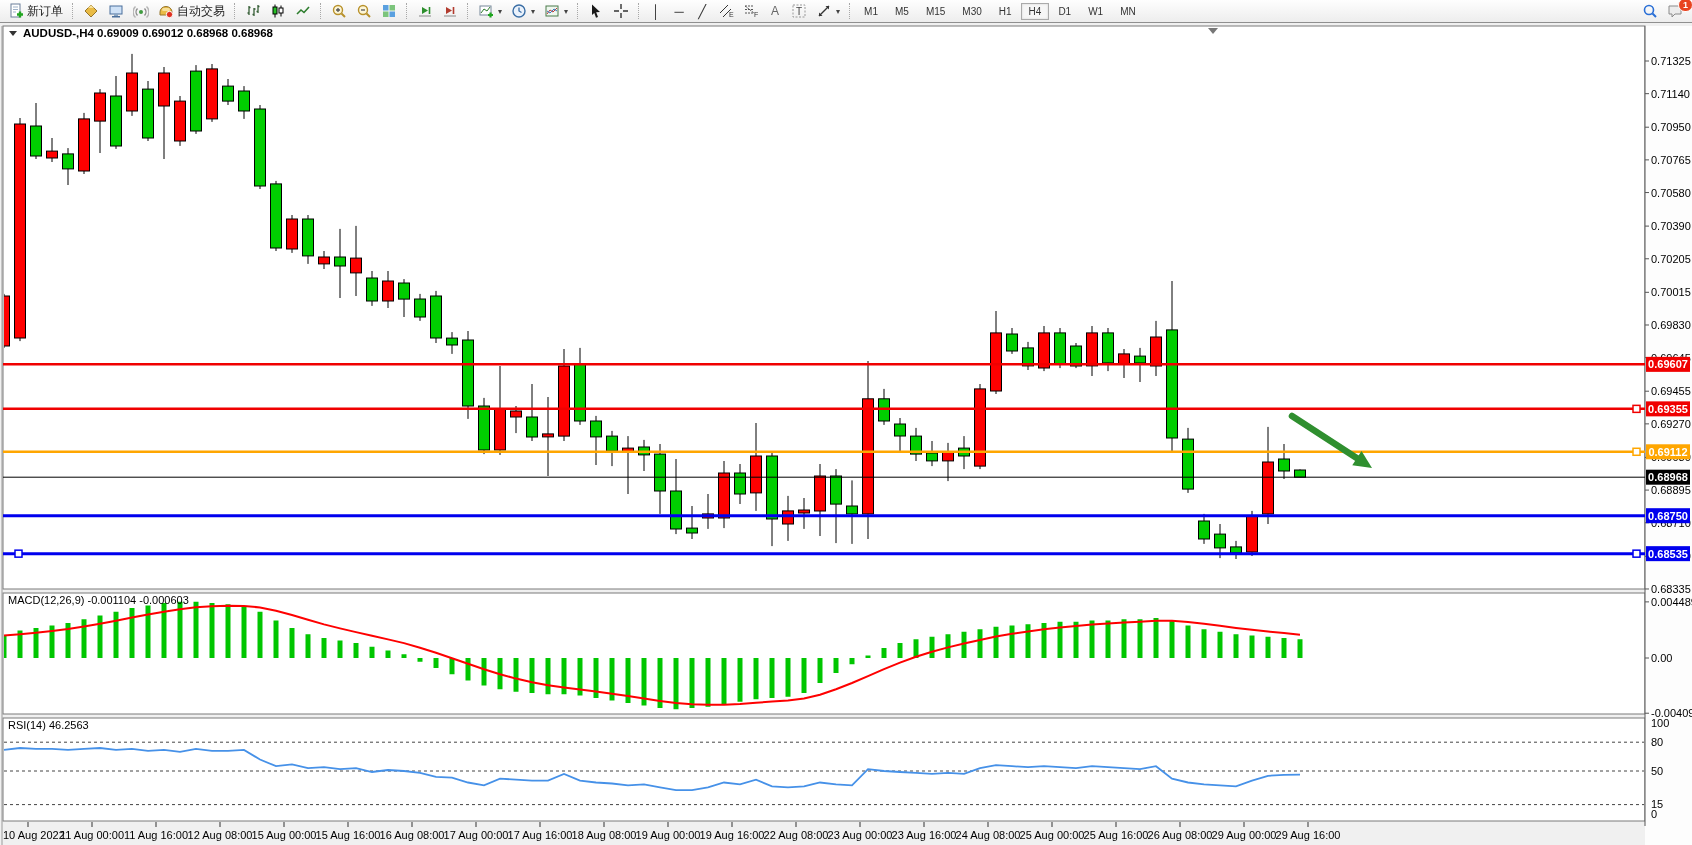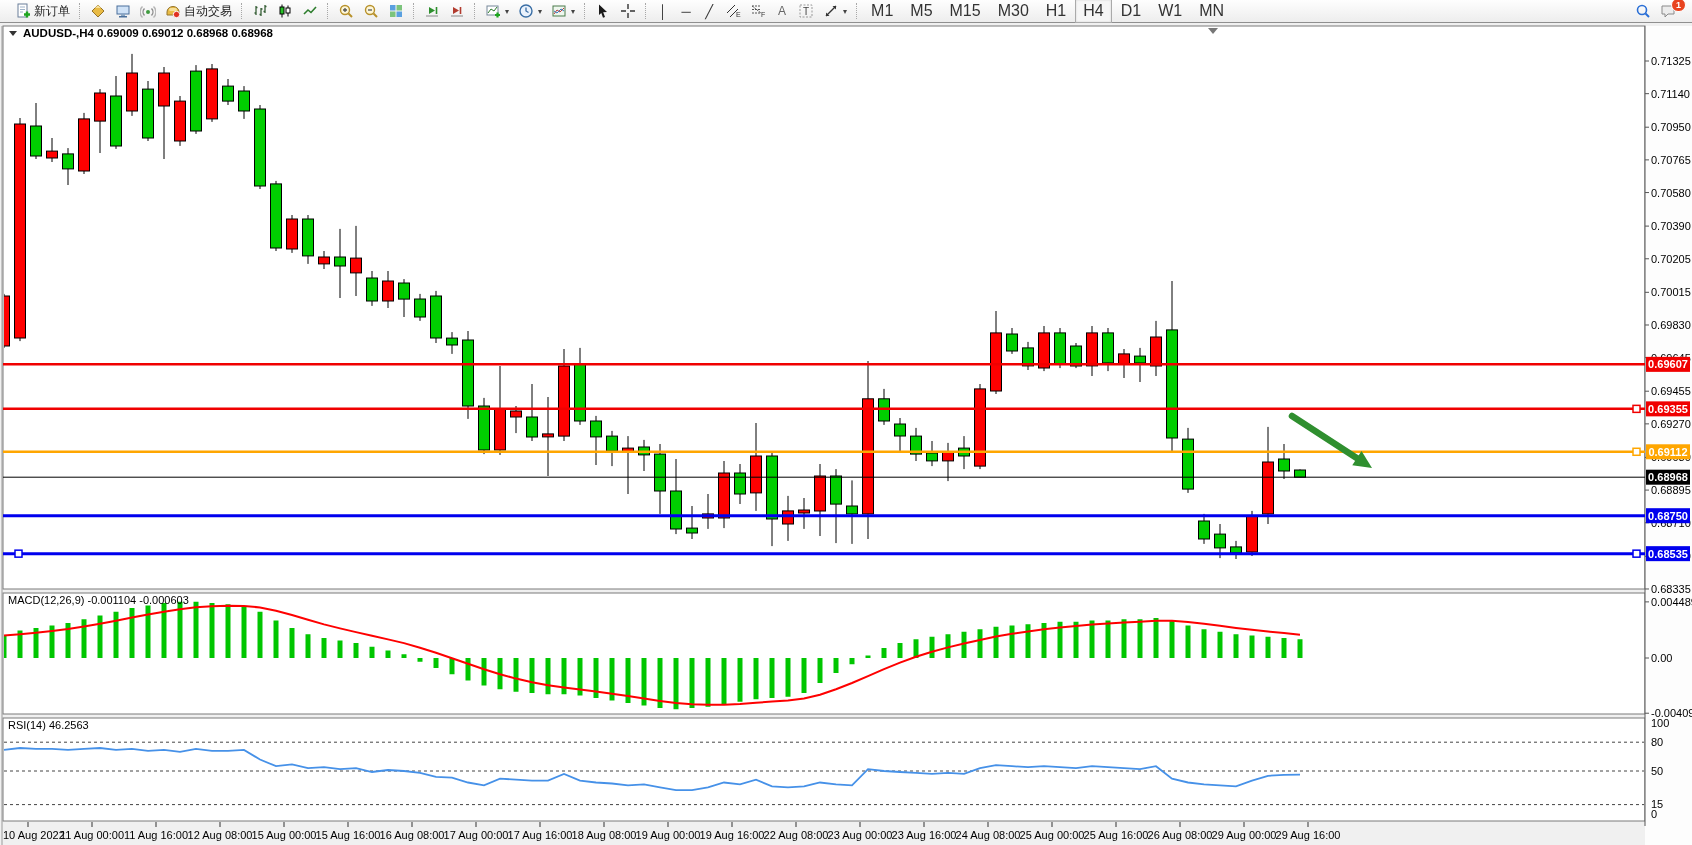--- a/index.html
+++ b/index.html
@@ -1,24 +1,24 @@
 <!DOCTYPE html>
 <html><head>
 <meta charset="utf-8">
 <style>
   html,body{margin:0;padding:0;width:1692px;height:845px;overflow:hidden;background:#f0f0f0;
     font-family:"Liberation Sans","DejaVu Sans",sans-serif;}
-  .toolbar{height:22px;display:flex;align-items:center;padding:0 11px;gap:1px;
+  .toolbar{height:22px;display:flex;align-items:center;padding:0 4px;gap:1px;
     background:linear-gradient(#fefefe,#ededed);border-bottom:1px solid #8f8f8f;}
   .tbtn{display:flex;align-items:center;gap:3px;height:20px;min-width:22px;justify-content:center;
     border:1px solid transparent;background:transparent;font-size:12px;color:#222;padding:0 3px;cursor:default;}
   .sep{width:1px;height:16px;border-left:1px dotted #a8a8a8;margin:0 4px;}
   .caret{font-size:8px;color:#444;margin-left:1px;}
   .glyph{font-size:13px;color:#333;line-height:1;}
-  .tf{font-size:16px;color:#333;padding:2px 7px;border:1px solid transparent;background:transparent;cursor:default;}
+  .tf{font-size:10px;color:#333;padding:2px 7px;border:1px solid transparent;background:transparent;cursor:default;}
   .tf.active{background:#f6f6f6;border:1px solid #aaa;box-shadow:inset 0 0 2px #ccc;}
   .spacer{flex:1;}
   .chatwrap{position:relative;}
   .badge{position:absolute;top:-4px;right:-6px;background:#e8431f;color:#fff;font-size:9px;font-weight:bold;
     border-radius:8px;padding:1px 4px;border:1px solid #fff;}
   #cv{display:block;}
 </style>
 </head>
 <body>
 

